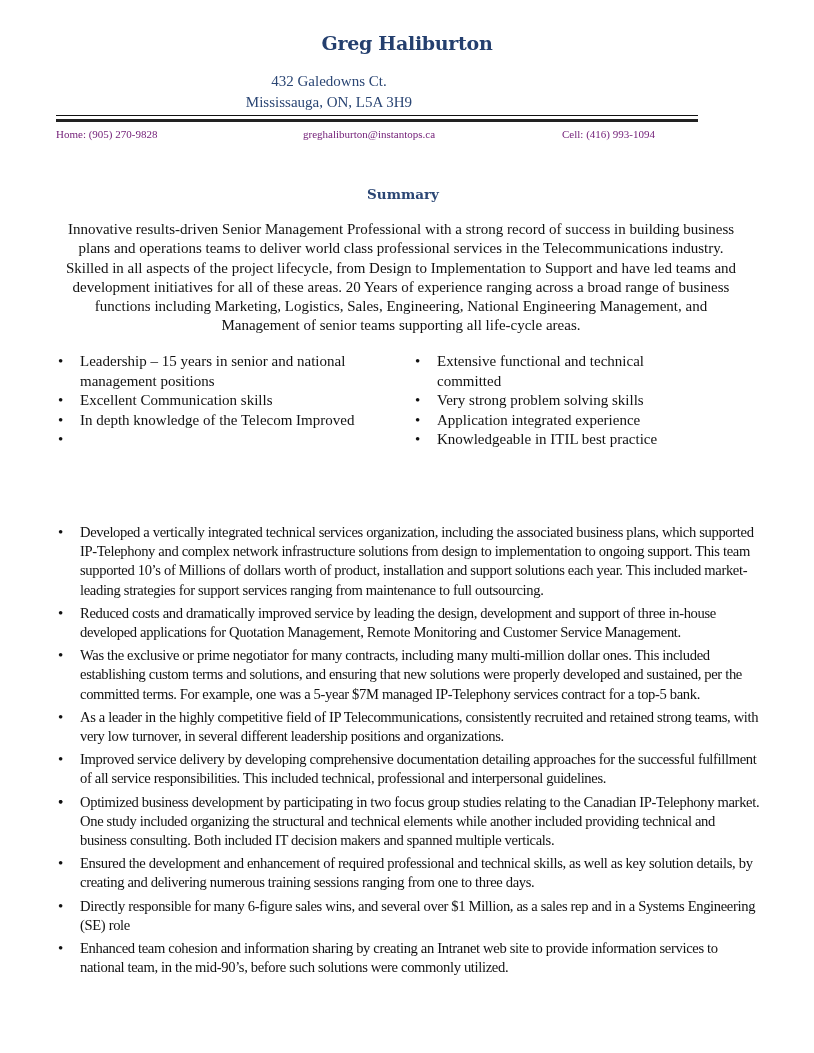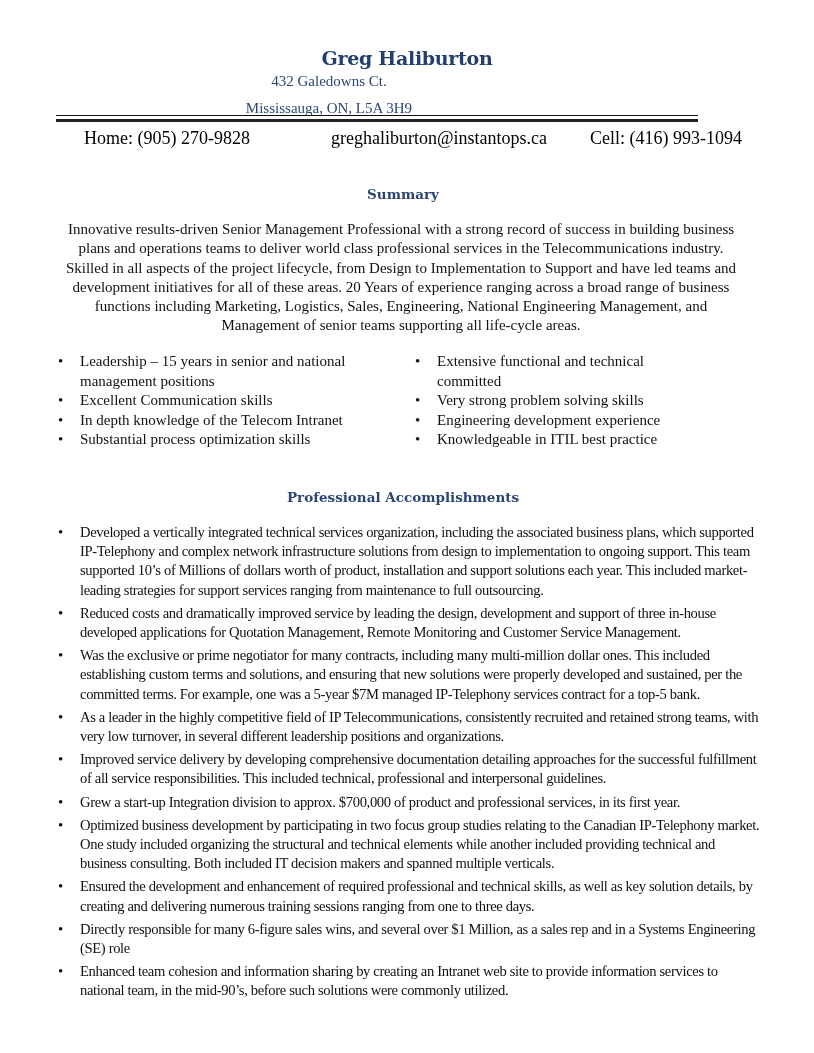--- a/index.html
+++ b/index.html
@@ -3,34 +3,34 @@
   <meta charset="utf-8">
   <style>
     html, body { margin: 0; padding: 0; background: #ffffff; }
     body {
       width: 814px; height: 1053px; overflow: hidden; position: relative;
       font-family: "Liberation Serif", "DejaVu Serif", serif;
       color: #111111;
     }
     .page { position: absolute; left: 0; top: 0; width: 814px; height: 1053px; }
     .name {
-      position: absolute; left: 0; width: 814px; top: 47px; text-align: center;
+      position: absolute; left: 0; width: 814px; top: 32px; text-align: center;
       font-family: "DejaVu Serif", "Liberation Serif", serif; font-weight: bold;
       font-size: 19px; color: #243f6e; letter-spacing: -0.3px;
     }
     .addr {
       position: absolute; left: 0; width: 658px; text-align: center;
       font-size: 15px; color: #2b4674;
     }
     .addr1 { top: 73px; }
-    .addr2 { top: 100px; }
+    .addr2 { top: 94px; }
     .rule-thin { position: absolute; left: 56px; width: 642px; top: 115px; height: 1px; background: #111; }
     .rule-thick { position: absolute; left: 56px; width: 642px; top: 119px; height: 3px; background: #222; }
     .contact {
-      position: absolute; top: 128px; font-size: 18px; color: #000000; margin-left: 28px;
+      position: absolute; top: 128px; font-size: 11px; color: #701a75;
     }
     .contact-home { left: 56px; }
     .contact-email { left: 303px; }
     .contact-cell { left: 562px; }
     .section-title {
       position: absolute; left: 0; width: 806px; text-align: center;
       font-family: "DejaVu Serif", "Liberation Serif", serif; font-weight: bold;
       font-size: 13.5px; color: #2b4674;
     }
     .summary-title { top: 186px; }
@@ -64,38 +64,37 @@
   <div class="contact contact-home">Home: (905) 270-9828</div>
   <div class="contact contact-email">greghaliburton@instantops.ca</div>
   <div class="contact contact-cell">Cell: (416) 993-1094</div>
 
   <div class="section-title summary-title">Summary</div>
   <div class="summary-text">Innovative results-driven Senior Management Professional with a strong record of success in building business plans and operations teams to deliver world class professional services in the Telecommunications industry.  Skilled in all aspects of the project lifecycle, from Design to Implementation to Support and have led teams and development initiatives  for all of these areas.  20 Years of experience ranging across a broad range of business  functions including Marketing, Logistics, Sales, Engineering, National Engineering Management, and Management of senior teams supporting all life-cycle areas.</div>
 
   <div class="skills skills-left">
     <div class="skill"><span class="bullet">•</span><span>Leadership – 15 years in senior and national management positions</span></div>
     <div class="skill"><span class="bullet">•</span><span>Excellent Communication  skills</span></div>
-    <div class="skill"><span class="bullet">•</span><span>In depth knowledge of the Telecom  Intranet</span></div>
-    <div class="skill"><span class="bullet">•</span><span>Substantial process  optimization  skills</span></div>
+    <div class="skill"><span class="bullet">•</span><span>In depth knowledge of the Telecom  Improved</span></div>
+    <div class="skill"><span class="bullet">•</span></div>
   </div>
 
   <div class="skills skills-right">
     <div class="skill"><span class="bullet">•</span><span>Extensive functional and technical committed</span></div>
     <div class="skill"><span class="bullet">•</span><span>Very strong problem  solving  skills</span></div>
-    <div class="skill"><span class="bullet">•</span><span>Engineering  development experience</span></div>
+    <div class="skill"><span class="bullet">•</span><span>Application  integrated experience</span></div>
     <div class="skill"><span class="bullet">•</span><span>Knowledgeable in ITIL best practice</span></div>
   </div>
 
-  <div class="section-title accomp-title">Professional Accomplishments</div>
 
   <div class="accomp">
     <div class="accomp-item"><span class="bullet">•</span><span>Developed a vertically integrated technical services organization, including the associated business plans, which supported IP-Telephony and complex network infrastructure solutions from design to implementation to ongoing support.  This team supported 10’s of Millions of dollars worth of product, installation and support solutions each year.  This included market-leading strategies for support services ranging from maintenance to full outsourcing.</span></div>
     <div class="accomp-item"><span class="bullet">•</span><span>Reduced costs and dramatically improved service by leading the design, development and support of three in-house developed applications for Quotation Management, Remote Monitoring and Customer Service Management.</span></div>
     <div class="accomp-item"><span class="bullet">•</span><span>Was the exclusive or prime negotiator for many contracts, including many multi-million dollar ones.  This included establishing custom terms and solutions, and ensuring that new solutions were properly developed and sustained, per the committed terms.  For example, one was a 5-year $7M managed IP-Telephony services contract for a top-5 bank.</span></div>
     <div class="accomp-item"><span class="bullet">•</span><span>As a leader in the highly competitive field of IP Telecommunications, consistently recruited and retained strong teams, with very low turnover, in several different leadership positions and organizations.</span></div>
     <div class="accomp-item"><span class="bullet">•</span><span>Improved service delivery by developing comprehensive documentation detailing approaches for the successful fulfillment of all service responsibilities.  This included technical, professional and interpersonal guidelines.</span></div>
-    <div class="accomp-item"><span class="bullet">•</span><span>Grew a start-up Integration division to approx. $700,000 of product and professional services, in its first year.</span></div>
+    <div class="accomp-item"><span class="bullet">•</span></div>
     <div class="accomp-item"><span class="bullet">•</span><span>Optimized business development by participating in two focus group studies relating to the Canadian IP-Telephony market.  One study included organizing the structural and technical elements while another included providing technical and business consulting.  Both included IT decision makers and spanned multiple verticals.</span></div>
     <div class="accomp-item"><span class="bullet">•</span><span>Ensured the development and enhancement of required professional and technical skills, as well as key solution details, by creating and delivering numerous training sessions ranging from one to three days.</span></div>
     <div class="accomp-item"><span class="bullet">•</span><span>Directly responsible for many 6-figure sales wins, and several over $1 Million, as a sales rep and in a Systems Engineering (SE) role</span></div>
     <div class="accomp-item"><span class="bullet">•</span><span>Enhanced team cohesion and information sharing by creating an Intranet web site to provide information services to national team, in the mid-90’s, before such solutions were commonly utilized.</span></div>
   </div>
 </div>
 
 </body></html>

